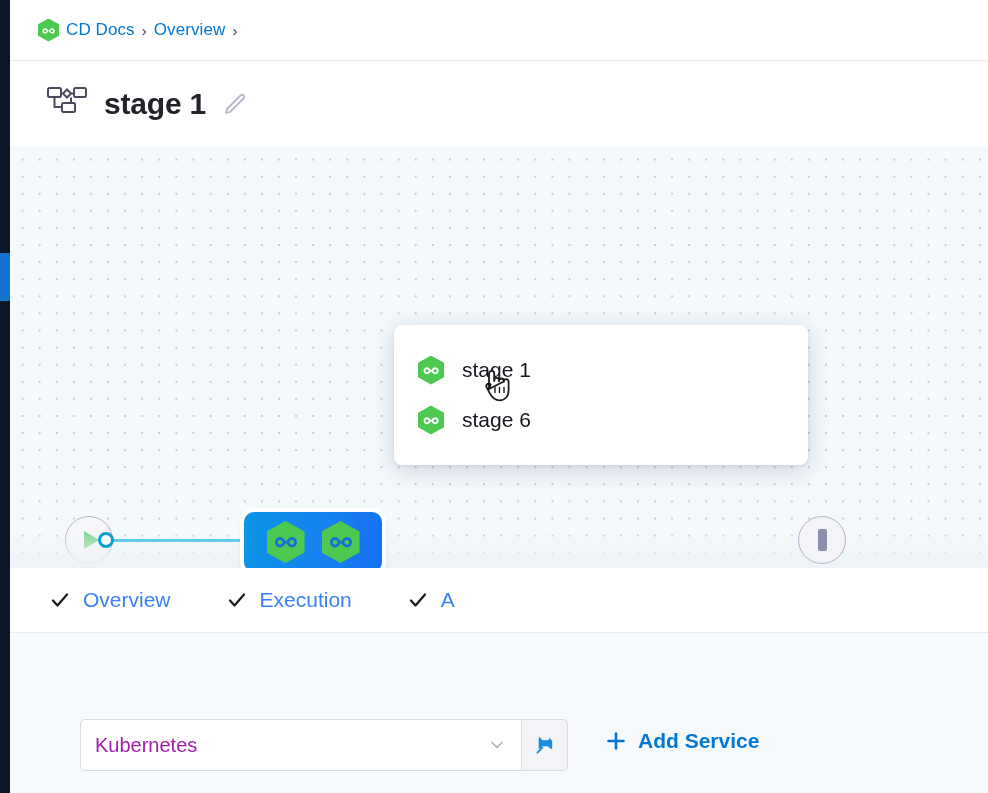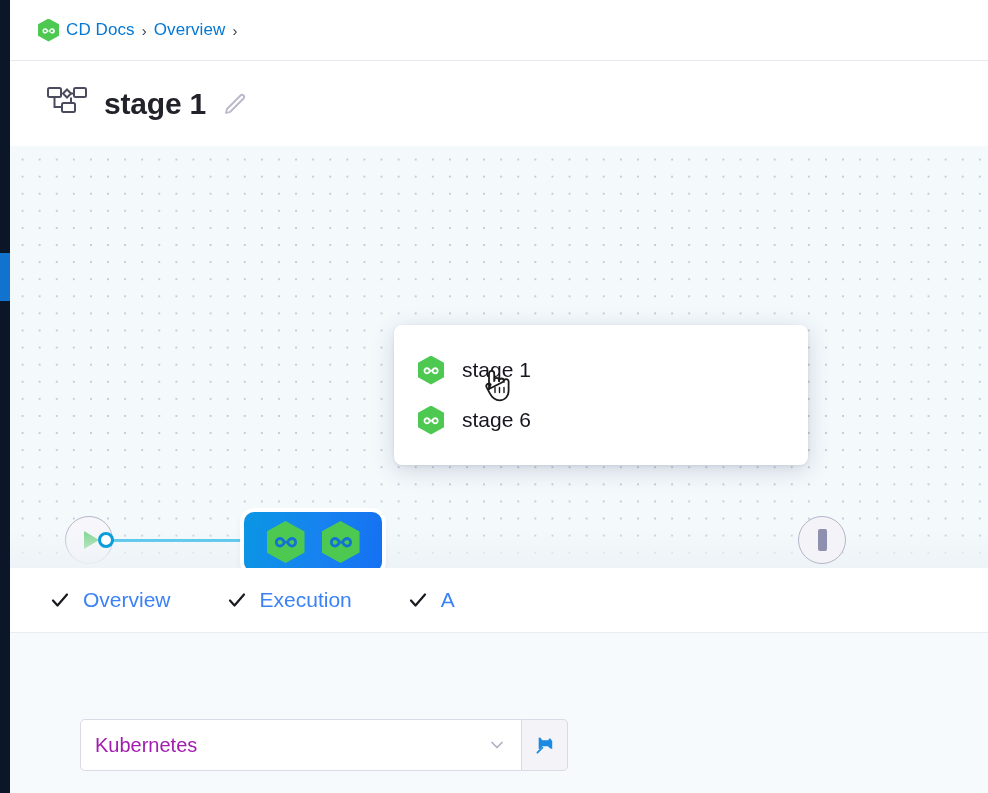--- a/index.html
+++ b/index.html
@@ -304,14 +304,20 @@
       </svg>
     </div>
     <div class="pin-btn">
       <svg width="22" height="22" viewBox="0 0 22 22">
         <path d="M13.3 3.1l5.6 5.6-2.1 1c-.7.3-1.4.3-2.1.1l-.7-.2-4.2 4.2.5 2.3c.1.6-.1 1.2-.5 1.6l-.5.5-8-8 .5-.5c.4-.4 1-.6 1.6-.5l2.3.5 4.2-4.2-.2-.7c-.2-.7-.2-1.4.1-2.1z" transform="rotate(45 11 11)" fill="#1b8ae0"></path>
         <path d="M3.4 18.6l5-5" stroke="#1b8ae0" stroke-width="1.8" stroke-linecap="round"></path>
       </svg>
     </div>
   </div>
 
+  <div class="add-service-btn">
+    <svg width="22" height="22" viewBox="0 0 22 22">
+      <path d="M11 3.5v15M3.5 11h15" stroke="#0278d5" stroke-width="2.6" stroke-linecap="round"></path>
+    </svg>
+    <span class="add-service-label">Add Service</span>
+  </div>
 
 </div>
 
 </body></html>

